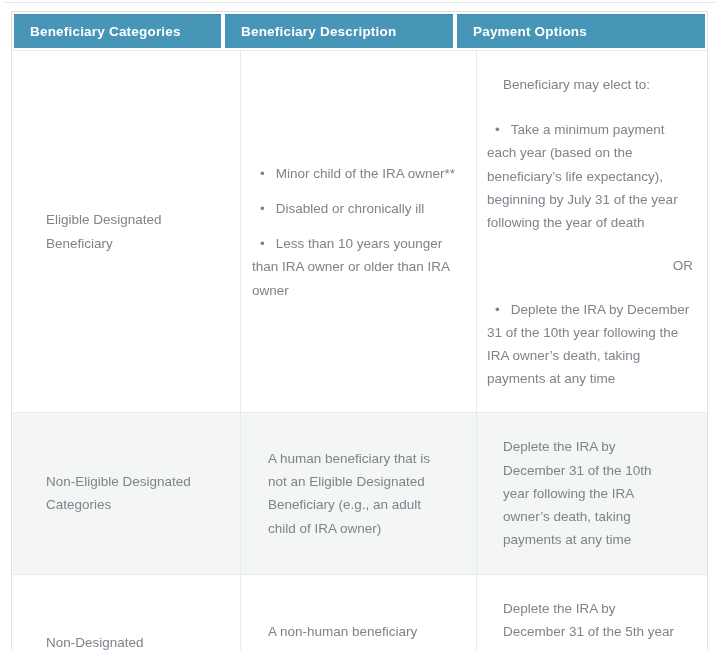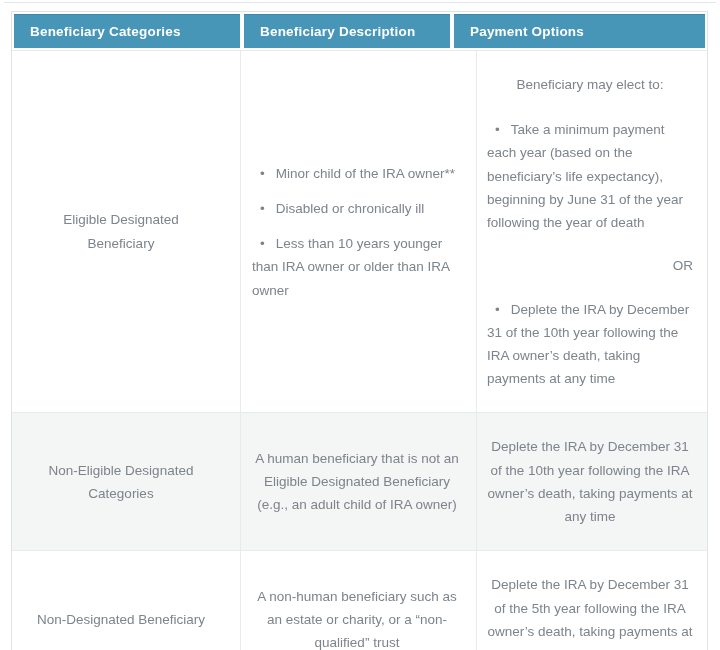--- a/index.html
+++ b/index.html
@@ -26,39 +26,39 @@
     background: #4795b7;
     color: #ffffff;
     font-size: 13.5px;
     font-weight: 700;
     letter-spacing: .2px;
     height: 34px;
     display: flex; align-items: center;
     padding: 0 0 0 16px;
     border-top: 1px solid #3d88a9;
   }
-  .th.c1 { width: 226px; }
-  .th.c2 { width: 206px; }
+  .th.c1 { width: 207px; }
+  .th.c2 { width: 228px; }
   .th.c3 { flex: 1; }
   
   .tr { display: flex; border-top: 1px solid #e8ebec; }
   .tr.alt { background: #f4f5f5; }
   .td {
     font-size: 13.5px;
     line-height: 1.72;
     display: flex; flex-direction: column; justify-content: center;
     padding: 16px 14px;
   }
   .td.c1 { width: 229px; border-right: 1px solid #e8ebec; padding-left: 18px; padding-right: 28px; }
   .td.c2 { width: 236px; border-right: 1px solid #e8ebec; padding-left: 11px; }
   .td.c3 { flex: 1; padding-left: 10px; }
   .row1 { min-height: 362px; }
   .row2 { min-height: 110px; }
   .row3 { min-height: 106px; }
-  p.para { margin: 6px 0; text-align: center; }
+  p.para { margin: 6px 16px; }
   p.bullet { margin: 6px 0; text-indent: 8px; }
   p.bullet .dot { margin-right: 11px; }
   p.or { text-align: right; margin: 14px 0; }
   p.intro { margin-bottom: 16px; }
 </style>
 </head>
 <body>
 
 <div class="top-rule"></div>
 
@@ -74,21 +74,21 @@
     <div class="td c1">
       <p class="para">Eligible Designated Beneficiary</p>
     </div>
     <div class="td c2">
       <p class="bullet"><span class="dot">•</span><span>Minor child of the IRA owner**</span></p>
       <p class="bullet"><span class="dot">•</span><span>Disabled or chronically ill</span></p>
       <p class="bullet"><span class="dot">•</span><span>Less than 10 years younger than IRA owner or older than IRA owner</span></p>
     </div>
     <div class="td c3">
       <p class="para intro">Beneficiary may elect to:</p>
-      <p class="bullet"><span class="dot">•</span><span>Take a minimum payment each year (based on the beneficiary’s life expectancy), beginning by June 31 of the year following the year of death</span></p>
+      <p class="bullet"><span class="dot">•</span><span>Take a minimum payment each year (based on the beneficiary’s life expectancy), beginning by July 31 of the year following the year of death</span></p>
       <p class="or">OR</p>
       <p class="bullet"><span class="dot">•</span><span>Deplete the IRA by December 31 of the 10th year following the IRA owner’s death, taking payments at any time</span></p>
     </div>
   </div>
 
   <div class="tr row2 alt">
     <div class="td c1">
       <p class="para">Non-Eligible Designated Categories</p>
     </div>
     <div class="td c2">

